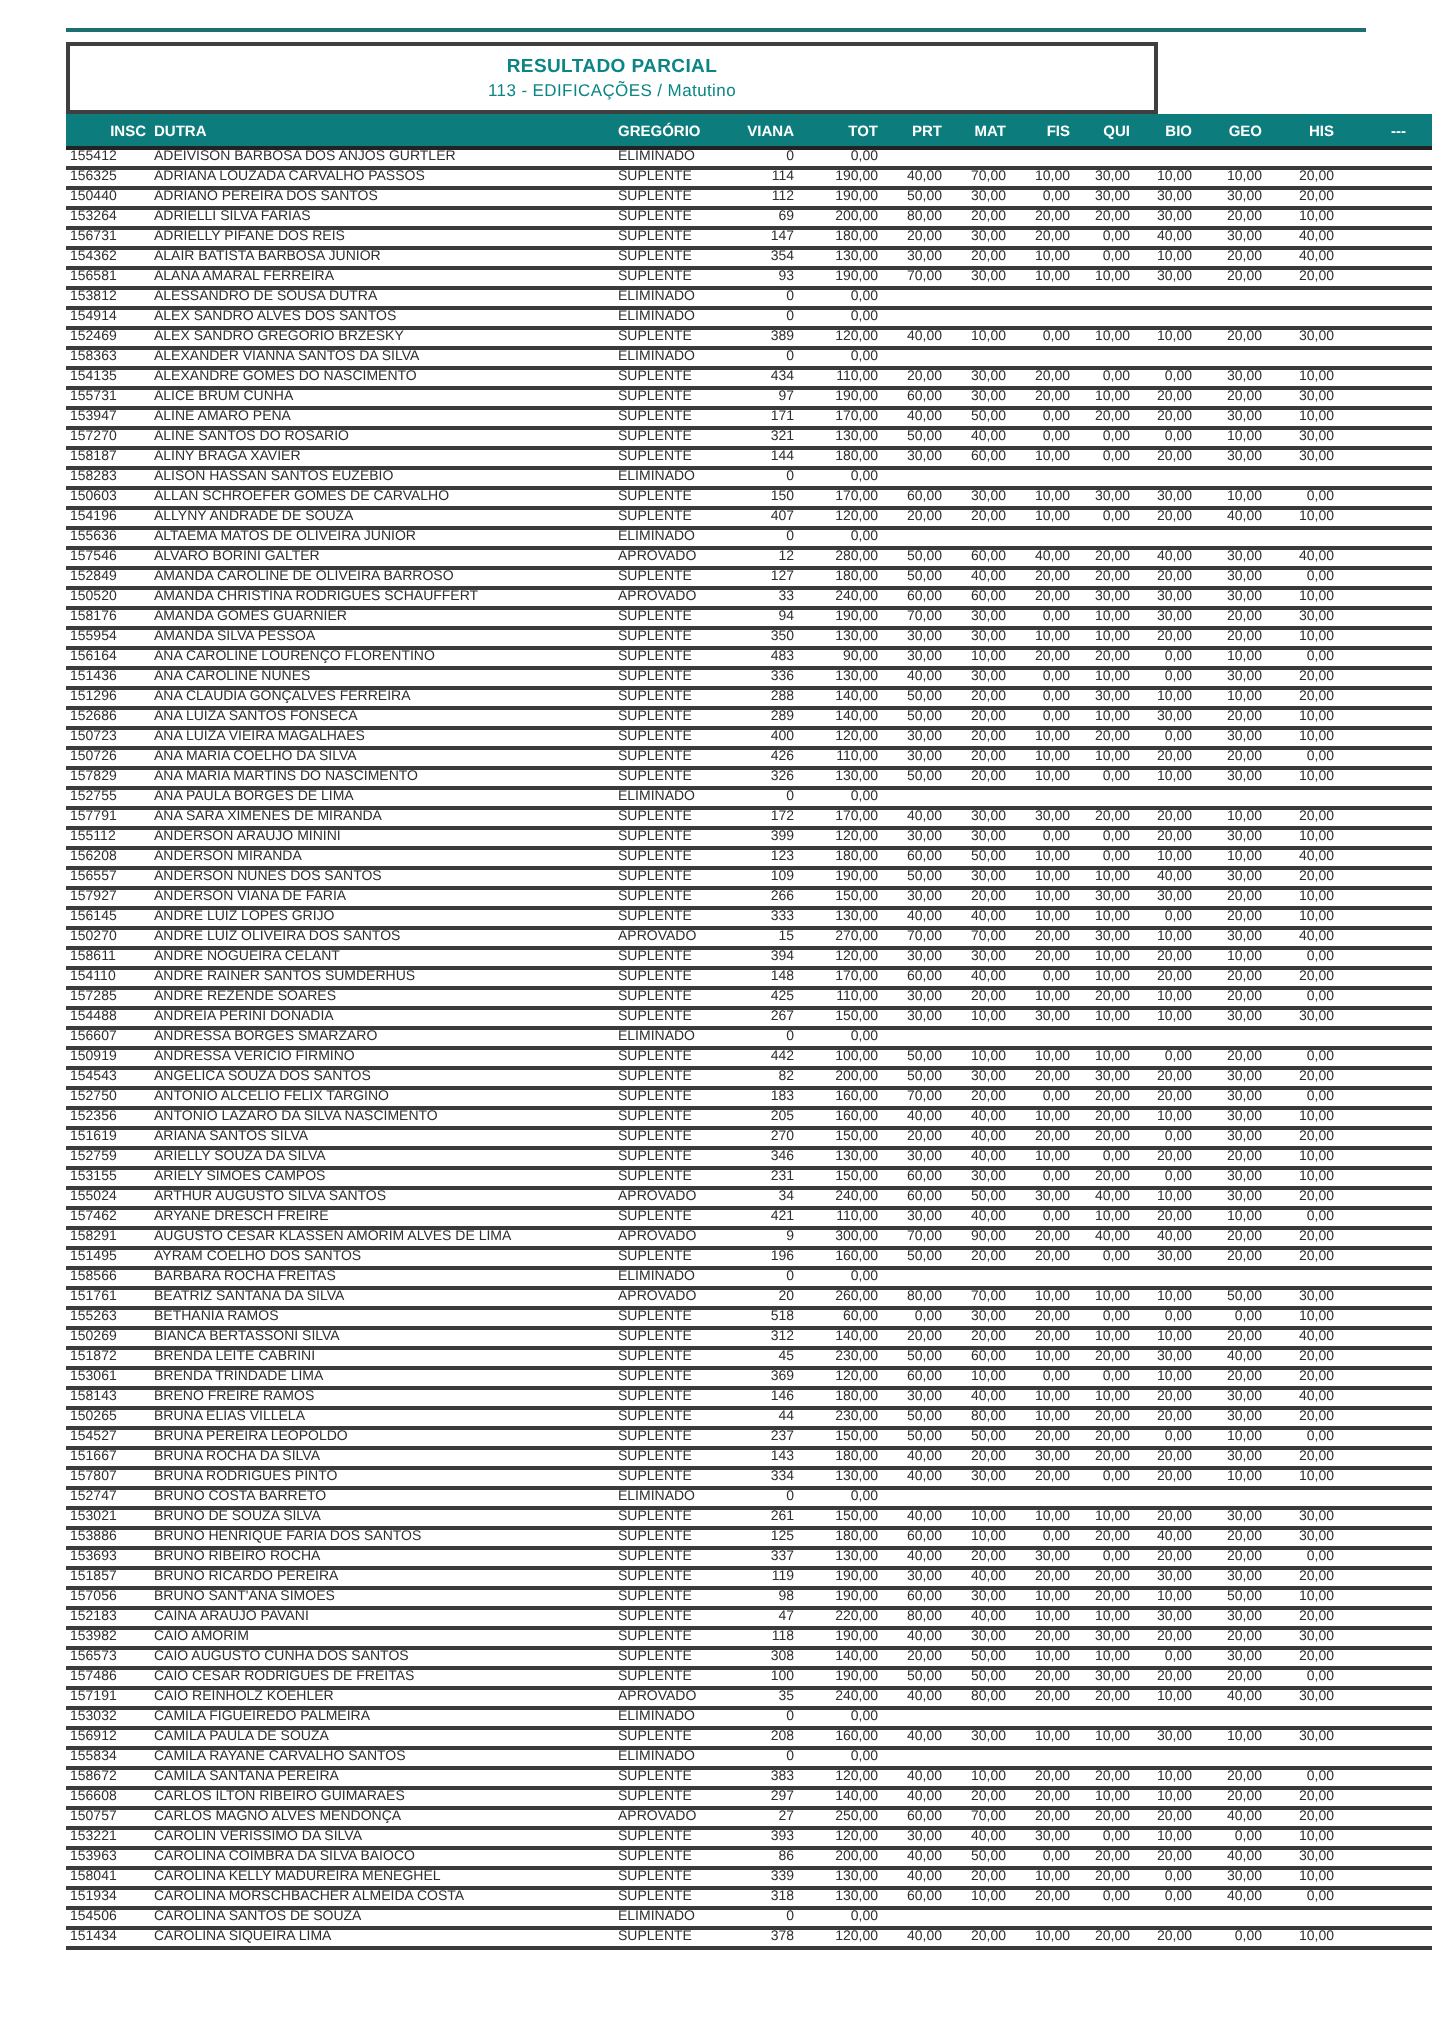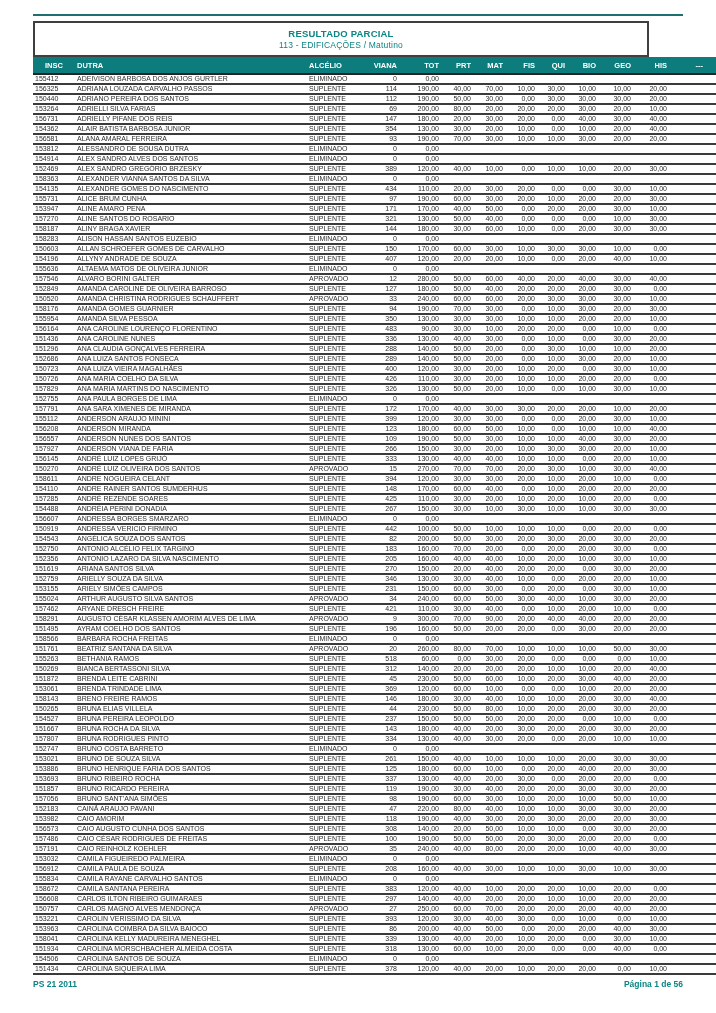--- a/index.html
+++ b/index.html
@@ -1,21 +1,21 @@
 <!DOCTYPE html>
 <html><head>
 <meta charset="utf-8">
 <style>
   html,body{margin:0;padding:0;background:#ffffff;}
   body{font-family:"Liberation Sans", sans-serif; -webkit-font-smoothing:antialiased;}
   .page{position:relative;width:716px;height:1013px;background:#fff;overflow:hidden;}
 
   .top-rule{position:absolute;left:33px;top:14px;width:650px;height:2px;background:#1e6f6f;}
 
-  .title-box{position:absolute;left:33px;top:21px;width:616px;height:36px;
+  .title-box{position:absolute;left:33px;top:21px;width:546px;height:36px;
     border:2px solid #3f3f3f;box-sizing:border-box;background:#fff;
     display:flex;flex-direction:column;align-items:center;justify-content:center;gap:2px;}
   .title-line{color:#0b8585;font-weight:bold;font-size:9.5px;line-height:10px;letter-spacing:.2px;}
   .subtitle-line{color:#0b8585;font-weight:normal;font-size:8.5px;line-height:9px;letter-spacing:.2px;}
 
   table.results{position:absolute;left:33px;top:57px;width:650px;border-collapse:collapse;table-layout:fixed;}
   table.results thead th{background:#0d7c7c;color:#ffffff;font-size:7.5px;font-weight:bold;
     height:16px;padding:0 2px;white-space:nowrap;overflow:hidden;border-bottom:2px solid #222;}
   table.results td{font-size:7px;color:#2d2d2d;height:8px;line-height:8px;padding:0 2px;
     white-space:nowrap;overflow:hidden;border-bottom:2px solid #3b3b3b;background:#fff;}
@@ -27,21 +27,21 @@
   .c4{width:38px;text-align:right;}
   .c5{width:28px;text-align:right;}
   .c6{width:28px;text-align:right;}
   .c7{width:28px;text-align:right;}
   .c8{width:26px;text-align:right;}
   .c9{width:27px;text-align:right;}
   .c10{width:31px;text-align:right;}
   .c11{width:32px;text-align:right;}
   .c12{width:32px;text-align:right;}
   .c13{width:30px;text-align:right;}
-  thead th.c0{text-align:center;} thead th.c2{text-align:left;}
+  thead th.c0{text-align:right;} thead th.c2{text-align:left;}
 
   .footer{position:absolute;left:33px;top:979px;width:650px;display:flex;justify-content:space-between;}
   .footer span{color:#0b8585;font-weight:bold;font-size:8.5px;}
 </style>
 </head>
 <body>
 
 <div class="page">
 
   <div class="top-rule"></div>
@@ -49,21 +49,21 @@
   <div class="title-box">
     <div class="title-line">RESULTADO PARCIAL</div>
     <div class="subtitle-line">113 - EDIFICAÇÕES / Matutino</div>
   </div>
 
   <table class="results">
     <thead>
       <tr>
         <th class="c0">INSC</th>
         <th class="c1">DUTRA</th>
-        <th class="c2">ALCÉLIO</th>
+        <th class="c2">GREGÓRIO</th>
         <th class="c3">VIANA</th>
         <th class="c4">TOT</th>
         <th class="c5">PRT</th>
         <th class="c6">MAT</th>
         <th class="c7">FIS</th>
         <th class="c8">QUI</th>
         <th class="c9">BIO</th>
         <th class="c10">GEO</th>
         <th class="c11">HIS</th>
         <th class="c12">---</th>
@@ -1507,18 +1507,14 @@
           <td class="c8">20,00</td>
           <td class="c9">20,00</td>
           <td class="c10">0,00</td>
           <td class="c11">10,00</td>
           <td class="c12"></td>
           <td class="c13"></td>
         </tr>
       </tbody>
   </table>
 
-  <div class="footer">
-    <span>PS 21 2011</span>
-    <span>Página 1 de 56</span>
-  </div>
 
 </div>
 
 </body></html>

